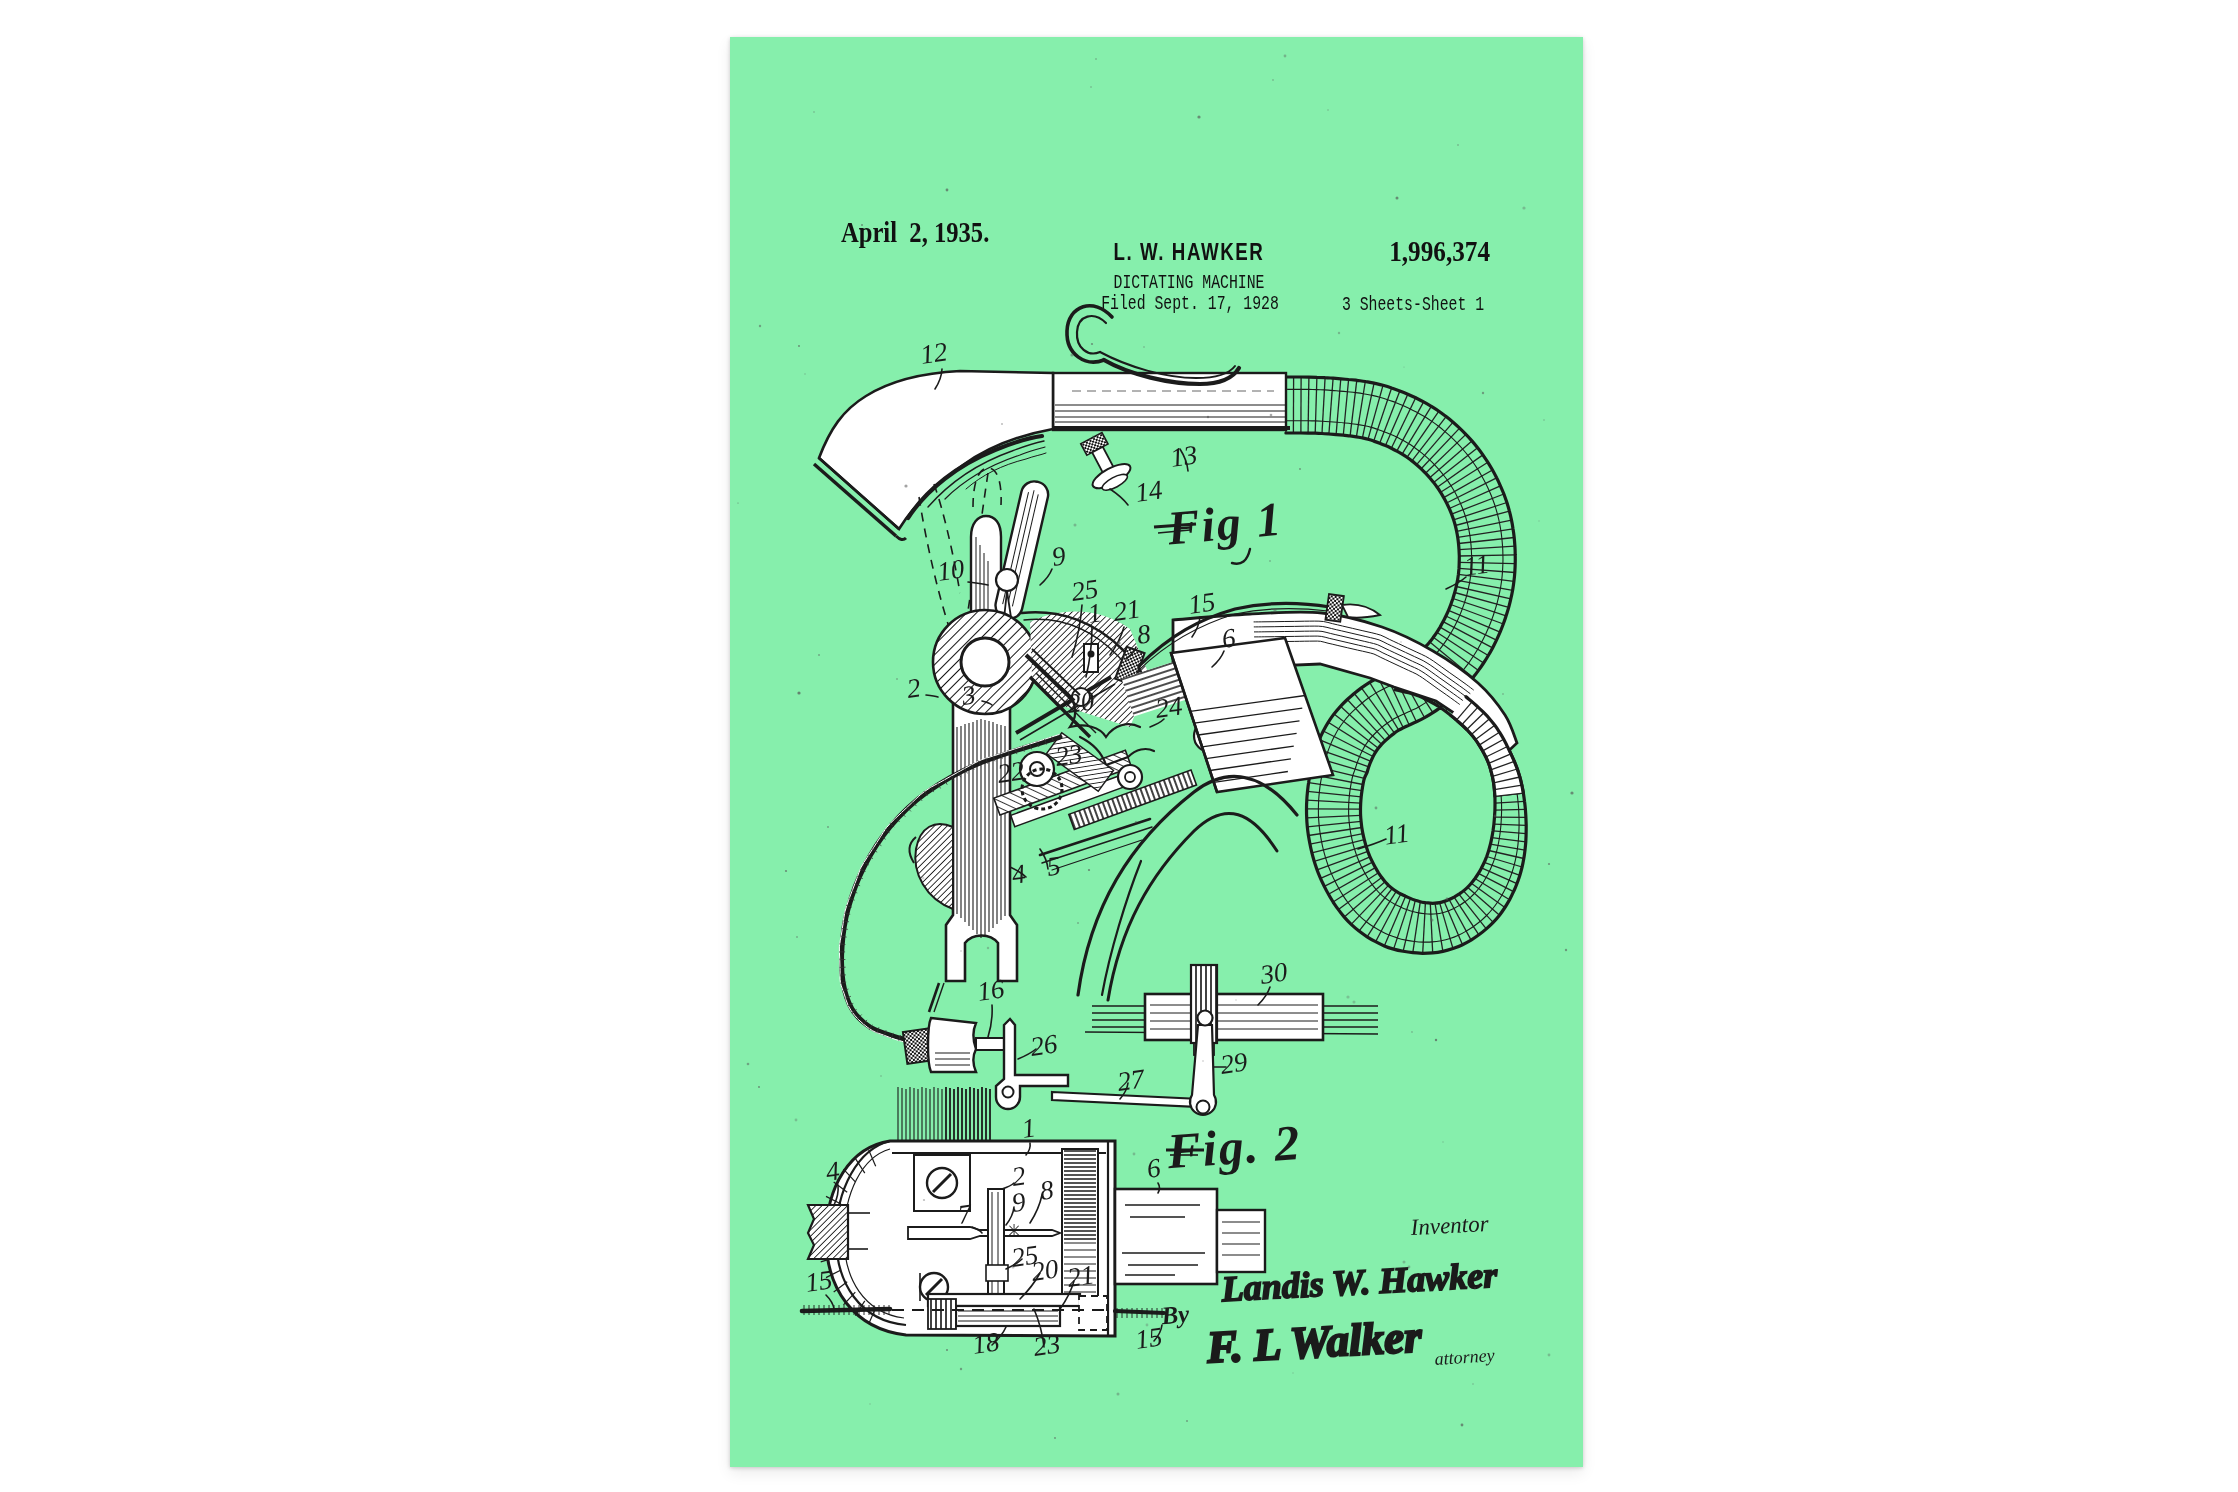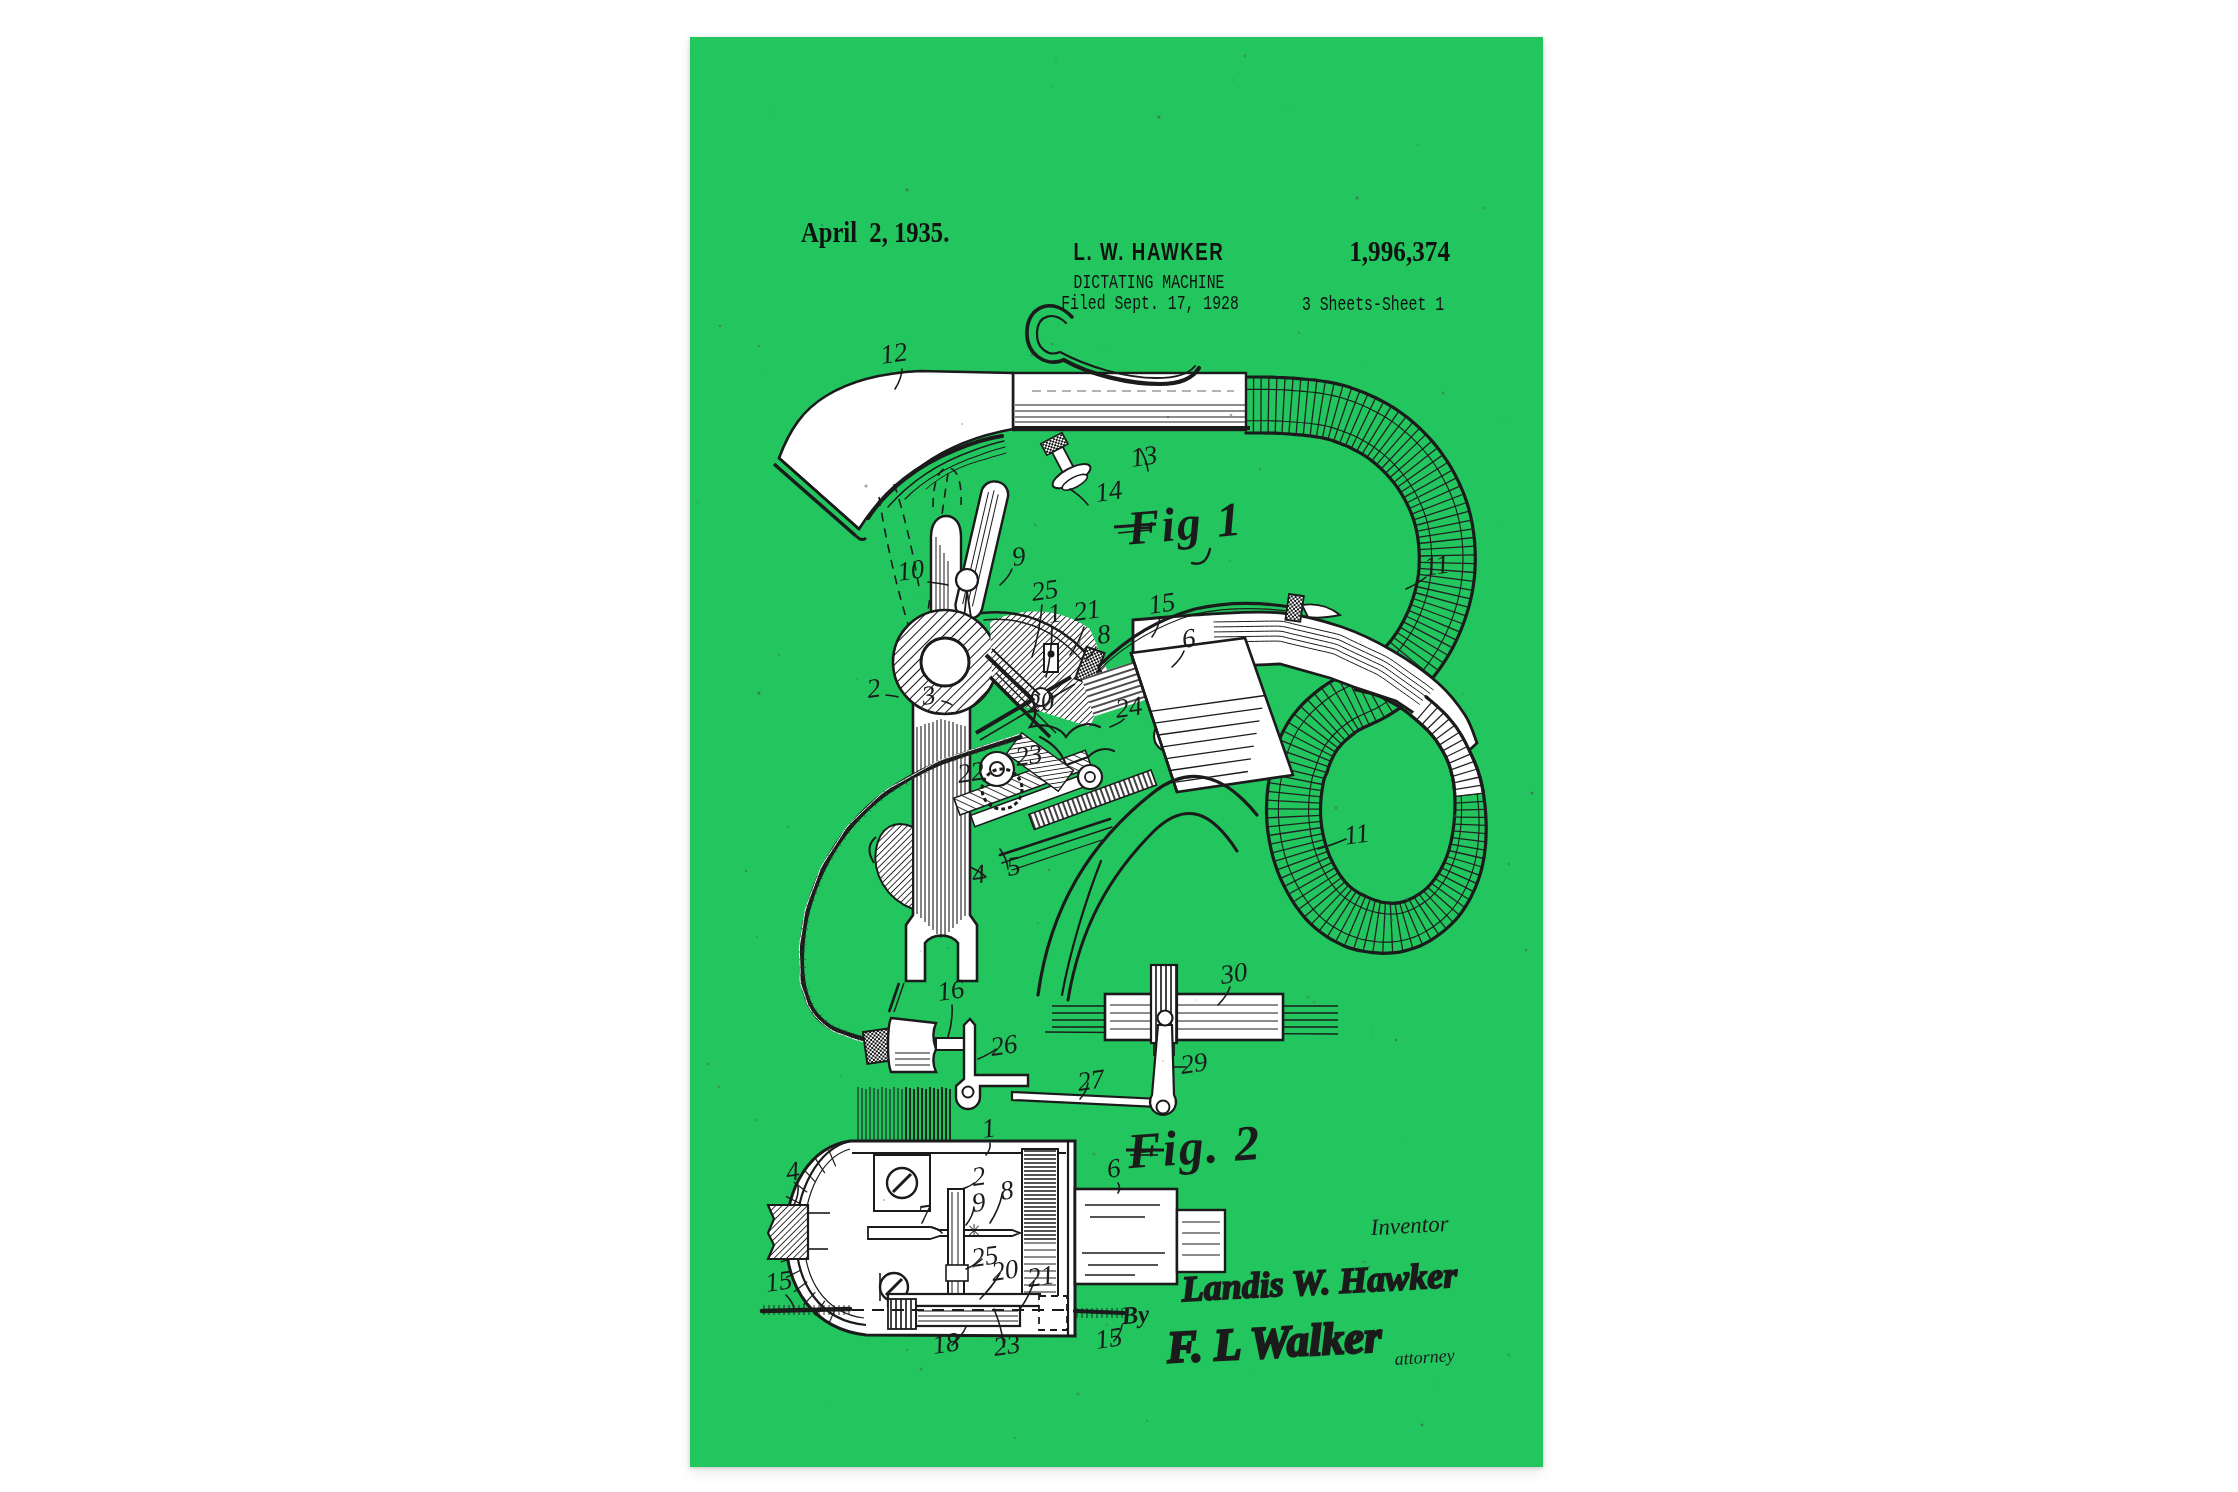--- a/index.html
+++ b/index.html
@@ -1,17 +1,17 @@
 <!DOCTYPE html>
 <html><head>
 <meta charset="utf-8">
 <style>
   html,body { margin:0; padding:0; background:#ffffff; width:2238px; height:1492px; overflow:hidden; }
-  .page { position:absolute; left:690px; top:37px; width:853px; height:1430px;
-          background:#22c55e; box-shadow: 0 1px 4px rgba(0,0,0,0.18), 0 6px 14px rgba(0,0,0,0.08); }
+  .page { position:absolute; left:730px; top:37px; width:853px; height:1430px;
+          background:#86efac; box-shadow: 0 1px 4px rgba(0,0,0,0.18), 0 6px 14px rgba(0,0,0,0.08); }
   .t { position:absolute; color:#111; white-space:nowrap; }
   .serifb { font-family:"Liberation Serif", serif; font-weight:bold; }
   .mono { font-family:"Liberation Mono", monospace; }
   .sansb { font-family:"Liberation Sans", sans-serif; font-weight:bold; }
 </style>
 </head>
 <body>
 <div class="page">
   <div class="t serifb" style="left:111px; top:178px; font-size:30px; transform:scaleX(0.82); transform-origin:left top;">April&nbsp; 2,&nbsp;1935.</div>
   <div class="t sansb" style="left:459px; top:201px; font-size:24px; letter-spacing:2px; transform:translateX(-50%) scaleX(0.78);">L. W. HAWKER</div>

